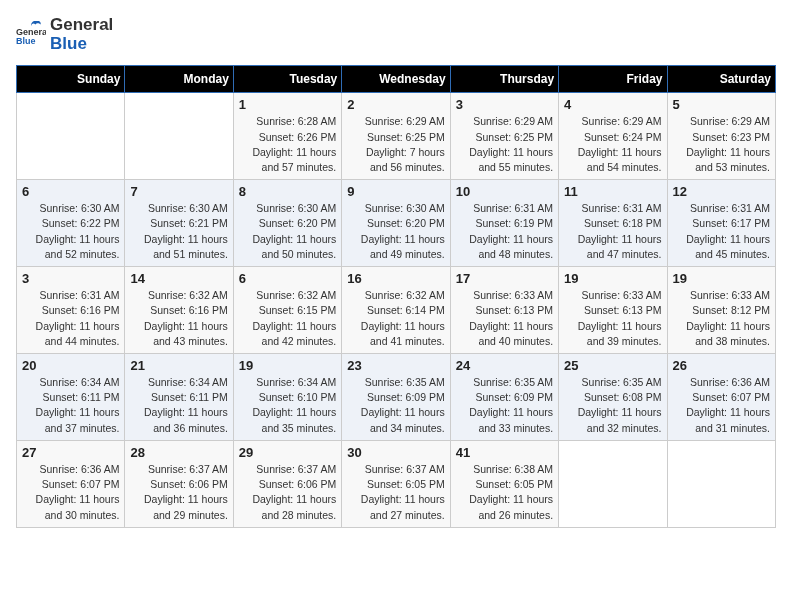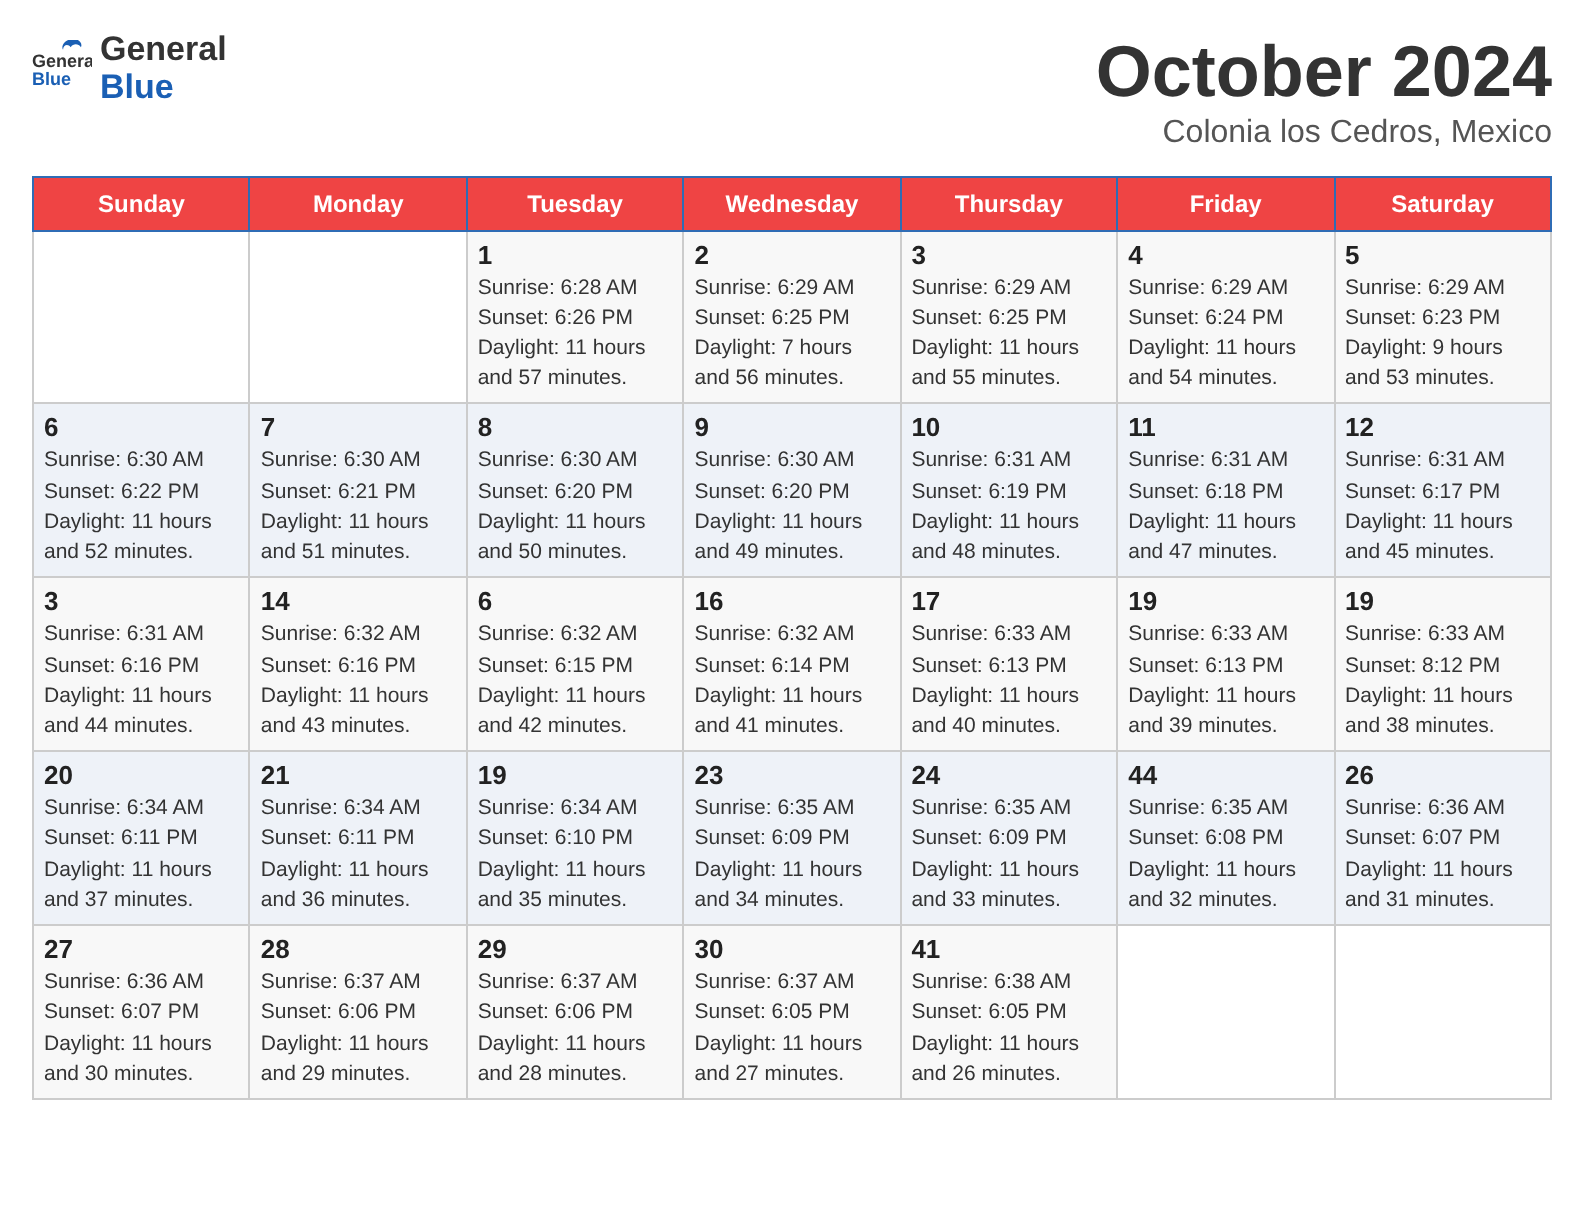--- a/index.html
+++ b/index.html
@@ -38,24 +38,24 @@
       font-size: 16px;
       color: #555;
       margin-top: 2px;
     }
     .calendar {
       width: 100%;
       border-collapse: collapse;
       font-size: 11px;
     }
     .calendar thead th {
-      background: #ef4444;
+      background: #000000;
       color: #fff;
       padding: 6px 4px;
-      text-align: center;
+      text-align: right;
       font-size: 12px;
       font-weight: bold;
       border: 1px solid #2f6cb5;
     }
     .calendar tbody td {
       border: 1px solid #ccc;
       vertical-align: top;
       padding: 4px 5px;
       width: 108px;
       min-height: 80px;
@@ -71,20 +71,21 @@
       font-size: 13px;
       font-weight: bold;
       color: #222;
       display: block;
       margin-bottom: 2px;
     }
     .day-info {
       color: #333;
       font-size: 10.5px;
       line-height: 1.45;
+      text-align: right;
     }
     .empty-cell {
       background: #fff !important;
     }
   </style>
 </head>
 <body>
 
 <div class="header-area">
   <div class="logo">
@@ -94,24 +95,20 @@
         <text x="0" y="30" font-size="12" font-weight="bold" fill="#1a5fb4">Blue</text>
 
         <path d="M28 2 C32 0, 38 4, 36 8 C34 5, 30 5, 28 8 C26 5, 22 6, 22 10 C20 7, 24 2, 28 2Z" fill="#1a5fb4" transform="translate(2, -2) scale(0.85)"></path>
       </svg>
     </div>
     <div style="line-height:1.1">
       <div style="font-size:17px;font-weight:bold;color:#333;">General</div>
       <div style="font-size:17px;font-weight:bold;color:#1a5fb4;">Blue</div>
     </div>
   </div>
-  <div class="title-area">
-    <div class="month-year">October 2024</div>
-    <div class="location">Colonia los Cedros, Mexico</div>
-  </div>
 </div>
 
 <table class="calendar">
   <thead>
     <tr>
     <th>Sunday</th>
         <th>Monday</th>
         <th>Tuesday</th>
         <th>Wednesday</th>
         <th>Thursday</th>
@@ -153,21 +150,21 @@
             <div>Sunrise: 6:29 AM</div>
             <div>Sunset: 6:24 PM</div>
             <div>Daylight: 11 hours and 54 minutes.</div>
           </div>
         </td>
         <td>
           <span class="day-number">5</span>
           <div class="day-info">
             <div>Sunrise: 6:29 AM</div>
             <div>Sunset: 6:23 PM</div>
-            <div>Daylight: 9 hours and 53 minutes.</div>
+            <div>Daylight: 11 hours and 53 minutes.</div>
           </div>
         </td>
       </tr>
       <tr>
         <td>
           <span class="day-number">6</span>
           <div class="day-info">
             <div>Sunrise: 6:30 AM</div>
             <div>Sunset: 6:22 PM</div>
             <div>Daylight: 11 hours and 52 minutes.</div>
@@ -315,21 +312,21 @@
         </td>
         <td>
           <span class="day-number">24</span>
           <div class="day-info">
             <div>Sunrise: 6:35 AM</div>
             <div>Sunset: 6:09 PM</div>
             <div>Daylight: 11 hours and 33 minutes.</div>
           </div>
         </td>
         <td>
-          <span class="day-number">44</span>
+          <span class="day-number">25</span>
           <div class="day-info">
             <div>Sunrise: 6:35 AM</div>
             <div>Sunset: 6:08 PM</div>
             <div>Daylight: 11 hours and 32 minutes.</div>
           </div>
         </td>
         <td>
           <span class="day-number">26</span>
           <div class="day-info">
             <div>Sunrise: 6:36 AM</div>

